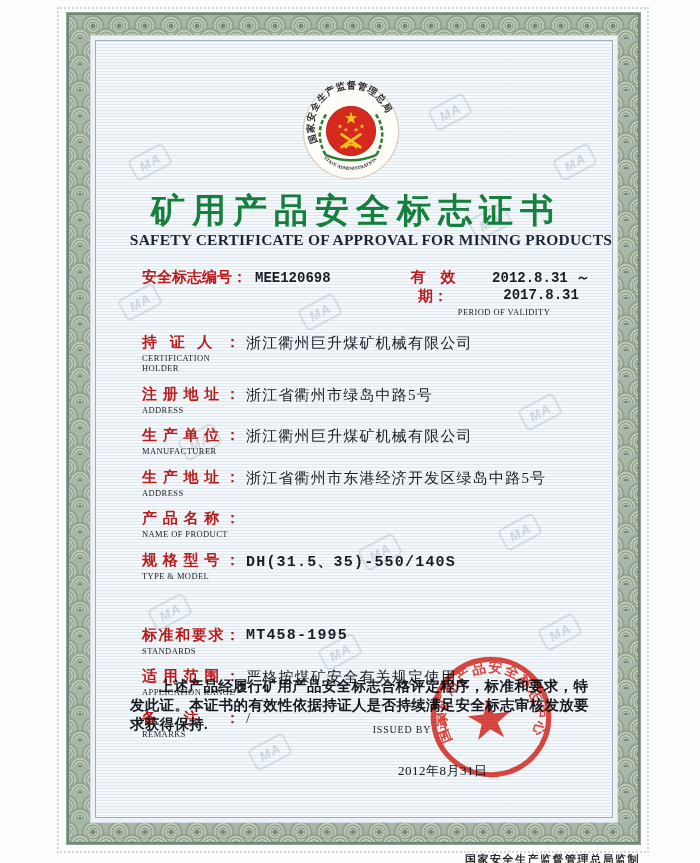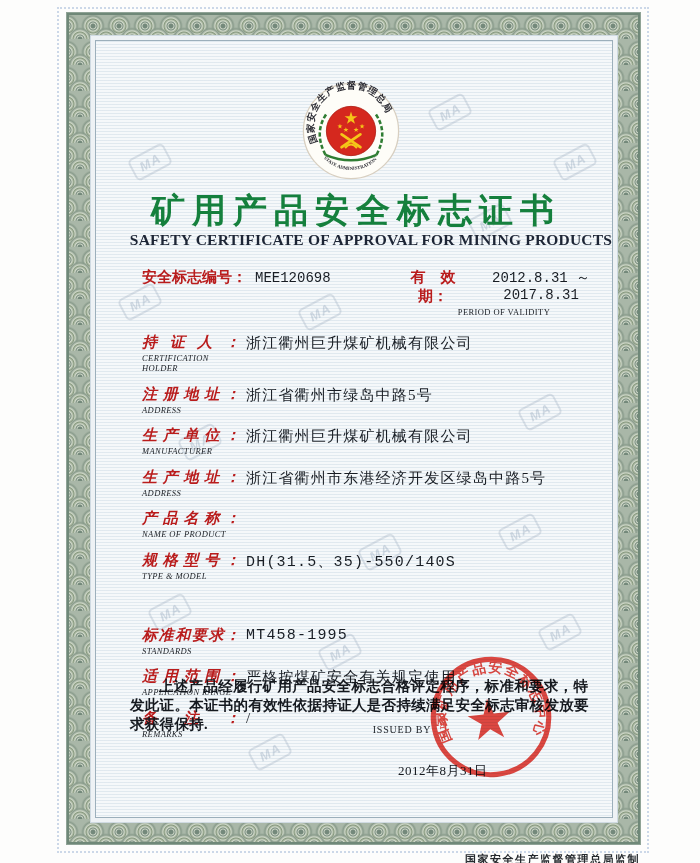--- a/index.html
+++ b/index.html
@@ -51,24 +51,24 @@
   
   .fields{left:142px;top:268px;width:466px;}
   .hdr-row{display:flex;margin-bottom:16px;}
   .hdr-left{width:258px;}
   .hdr-right{flex:1;text-align:center;}
   .hline{display:flex;align-items:baseline;}
   .zh{font-weight:700;font-size:15px;color:#b91c1c;}
   .just{display:inline-block;width:98px;text-align:justify;text-align-last:justify;}
   .en{font-size:8.5px;color:#20242a;letter-spacing:.4px;margin-top:1px;}
   .val{font-size:15px;color:#181d24;letter-spacing:1px;padding-left:8px;}
-  .mono{font-family:"Liberation Mono","DejaVu Sans Mono",monospace;font-size:14px;letter-spacing:0;}
+  .mono{font-family:"Liberation Mono","DejaVu Sans Mono",monospace;font-size:14px;letter-spacing:0;font-weight:bold;}
   .row{display:flex;margin-bottom:11.5px;}
   .row.gap{margin-top:45px;}
-  .lblcol{width:104px;flex:none;font-style:italic;}
+  .lblcol{width:104px;flex:none;}
   .rowval{font-size:15px;letter-spacing:1.2px;padding-top:1px;color:#181d24;}
   
   .decl{left:130px;top:677px;width:464px;font-size:14.5px;font-weight:700;
         line-height:1.32;text-indent:2em;color:#15191f;letter-spacing:.3px;}
   
   .issued{left:318px;top:723px;width:168px;text-align:center;}
   .issued .dept{font-size:18px;font-weight:700;letter-spacing:2px;color:#15191f;}
   .issued .by{font-size:10px;letter-spacing:.8px;margin-top:1px;color:#20242a;}
   .date{left:398px;top:762px;font-size:13px;letter-spacing:.5px;color:#15191f;}
   

